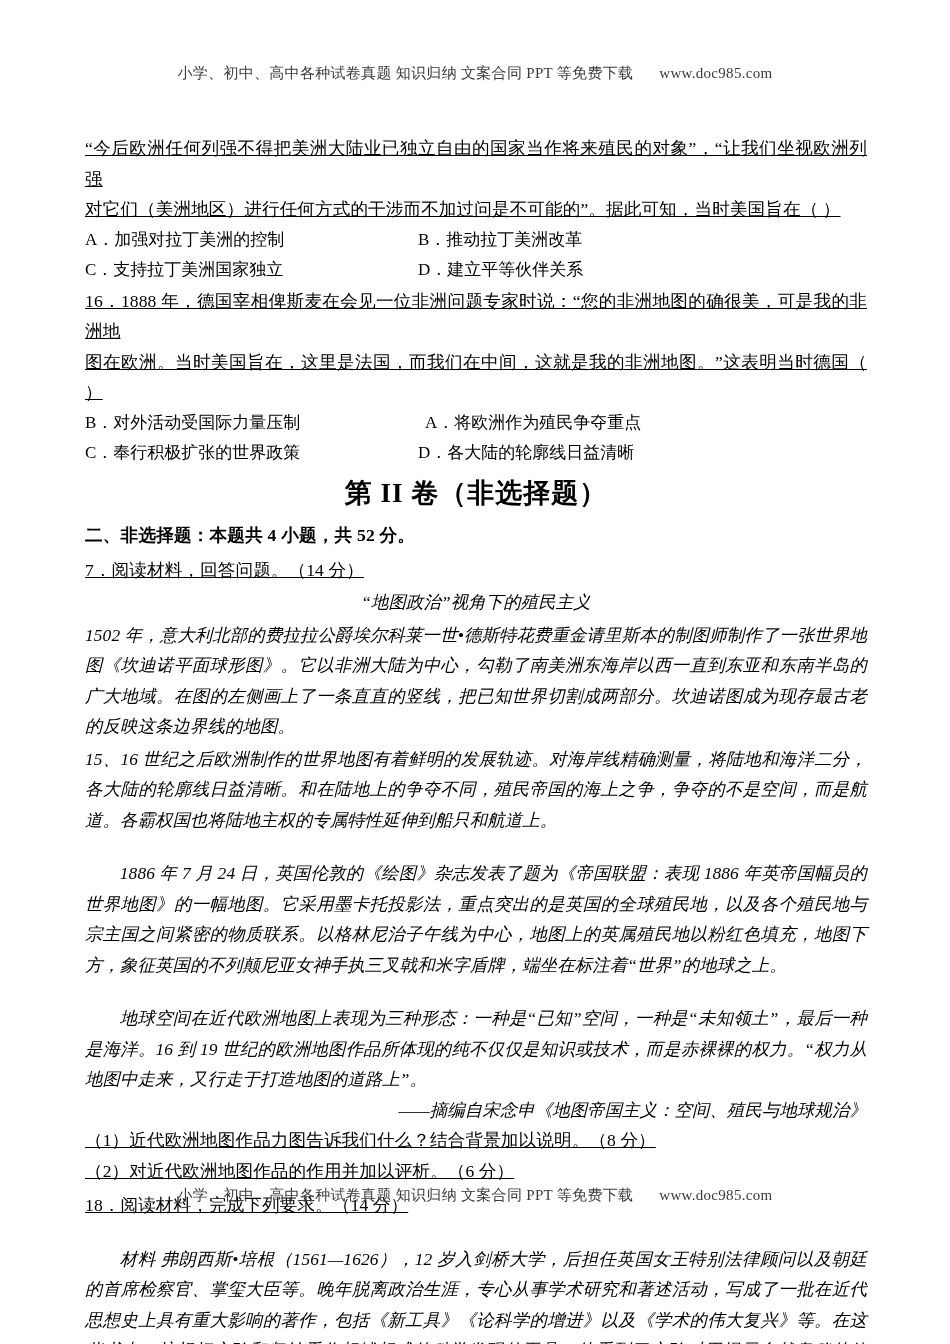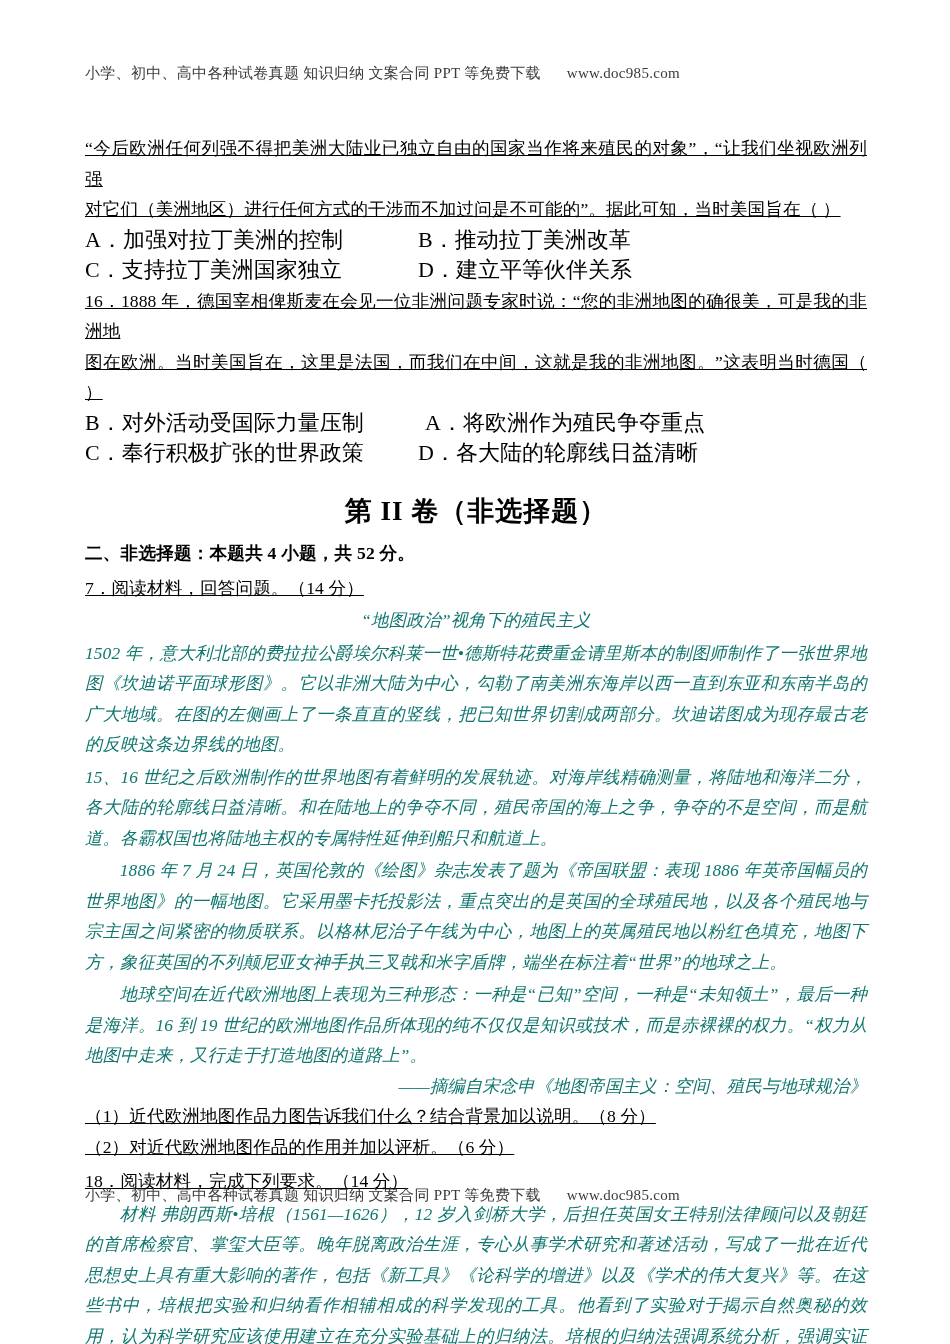--- a/index.html
+++ b/index.html
@@ -23,21 +23,21 @@
     width: 950px;
     height: 1344px;
     overflow: hidden;
   }
 
   
   .running-head {
     position: absolute;
     left: 85px;
     width: 780px;
-    text-align: left;
+    text-align: center;
     font-size: 15px;
     color: #3a3a3a;
     letter-spacing: 0.3px;
     white-space: nowrap;
   }
   .running-head .url {
     margin-left: 26px;
     font-family: "Liberation Serif", "DejaVu Serif", serif;
   }
   #running-header { top: 64px; }
@@ -62,37 +62,37 @@
   }
   .p.stem { text-indent: 0; text-decoration: underline; }
 
   
   .options {
     display: block;
     margin: 0;
   }
   .opt-row {
     display: flex;
-    font-size: 22px;
+    font-size: 17px;
     line-height: 30.5px;
   }
   .opt-row .opt {
     flex: 0 0 auto;
     white-space: nowrap;
   }
   .opt-row .opt.col-a { width: 333px; }
   .opt-row .opt.col-b { width: 340px; }
 
   
   .section-title {
     text-align: center;
     font-size: 27px;
     font-weight: bold;
     line-height: 42px;
-    margin: 21px 0 6px 0;
+    margin: 3px 0 6px 0;
     letter-spacing: 1px;
   }
 
   
   .instruction {
     font-size: 17.6px;
     line-height: 31px;
     font-weight: bold;
     margin: 0;
     letter-spacing: 0.2px;
@@ -101,24 +101,24 @@
   
   .material {
     font-family: "Liberation Serif", "DejaVu Serif", serif;
     font-size: 17.4px;
     line-height: 30.5px;
     text-align: justify;
     text-justify: inter-ideograph;
     margin: 0;
     font-style: italic;
     font-synthesis: style;
-    color: #0f766e;
+    color: #000000;
     letter-spacing: 0.1px;
   }
-  .material.indent2 { text-indent: 2em; }
+  .material.indent2 { text-indent: 2em; margin-top: 21px; }
   .material.center {
     text-align: center;
     text-indent: 0;
   }
   .material.attrib {
     text-align: right;
     text-indent: 0;
   }
 
   .spacer-2 { height: 2px; }

